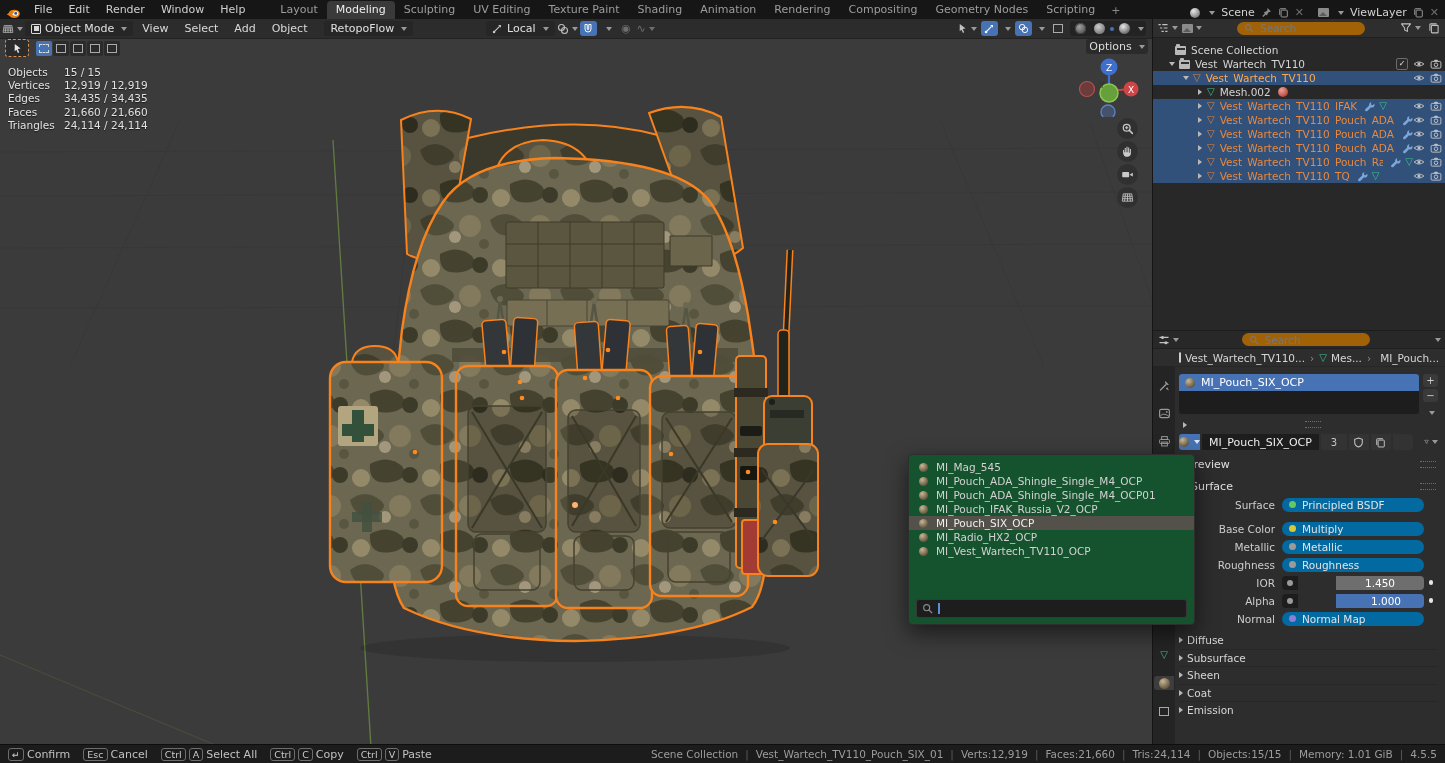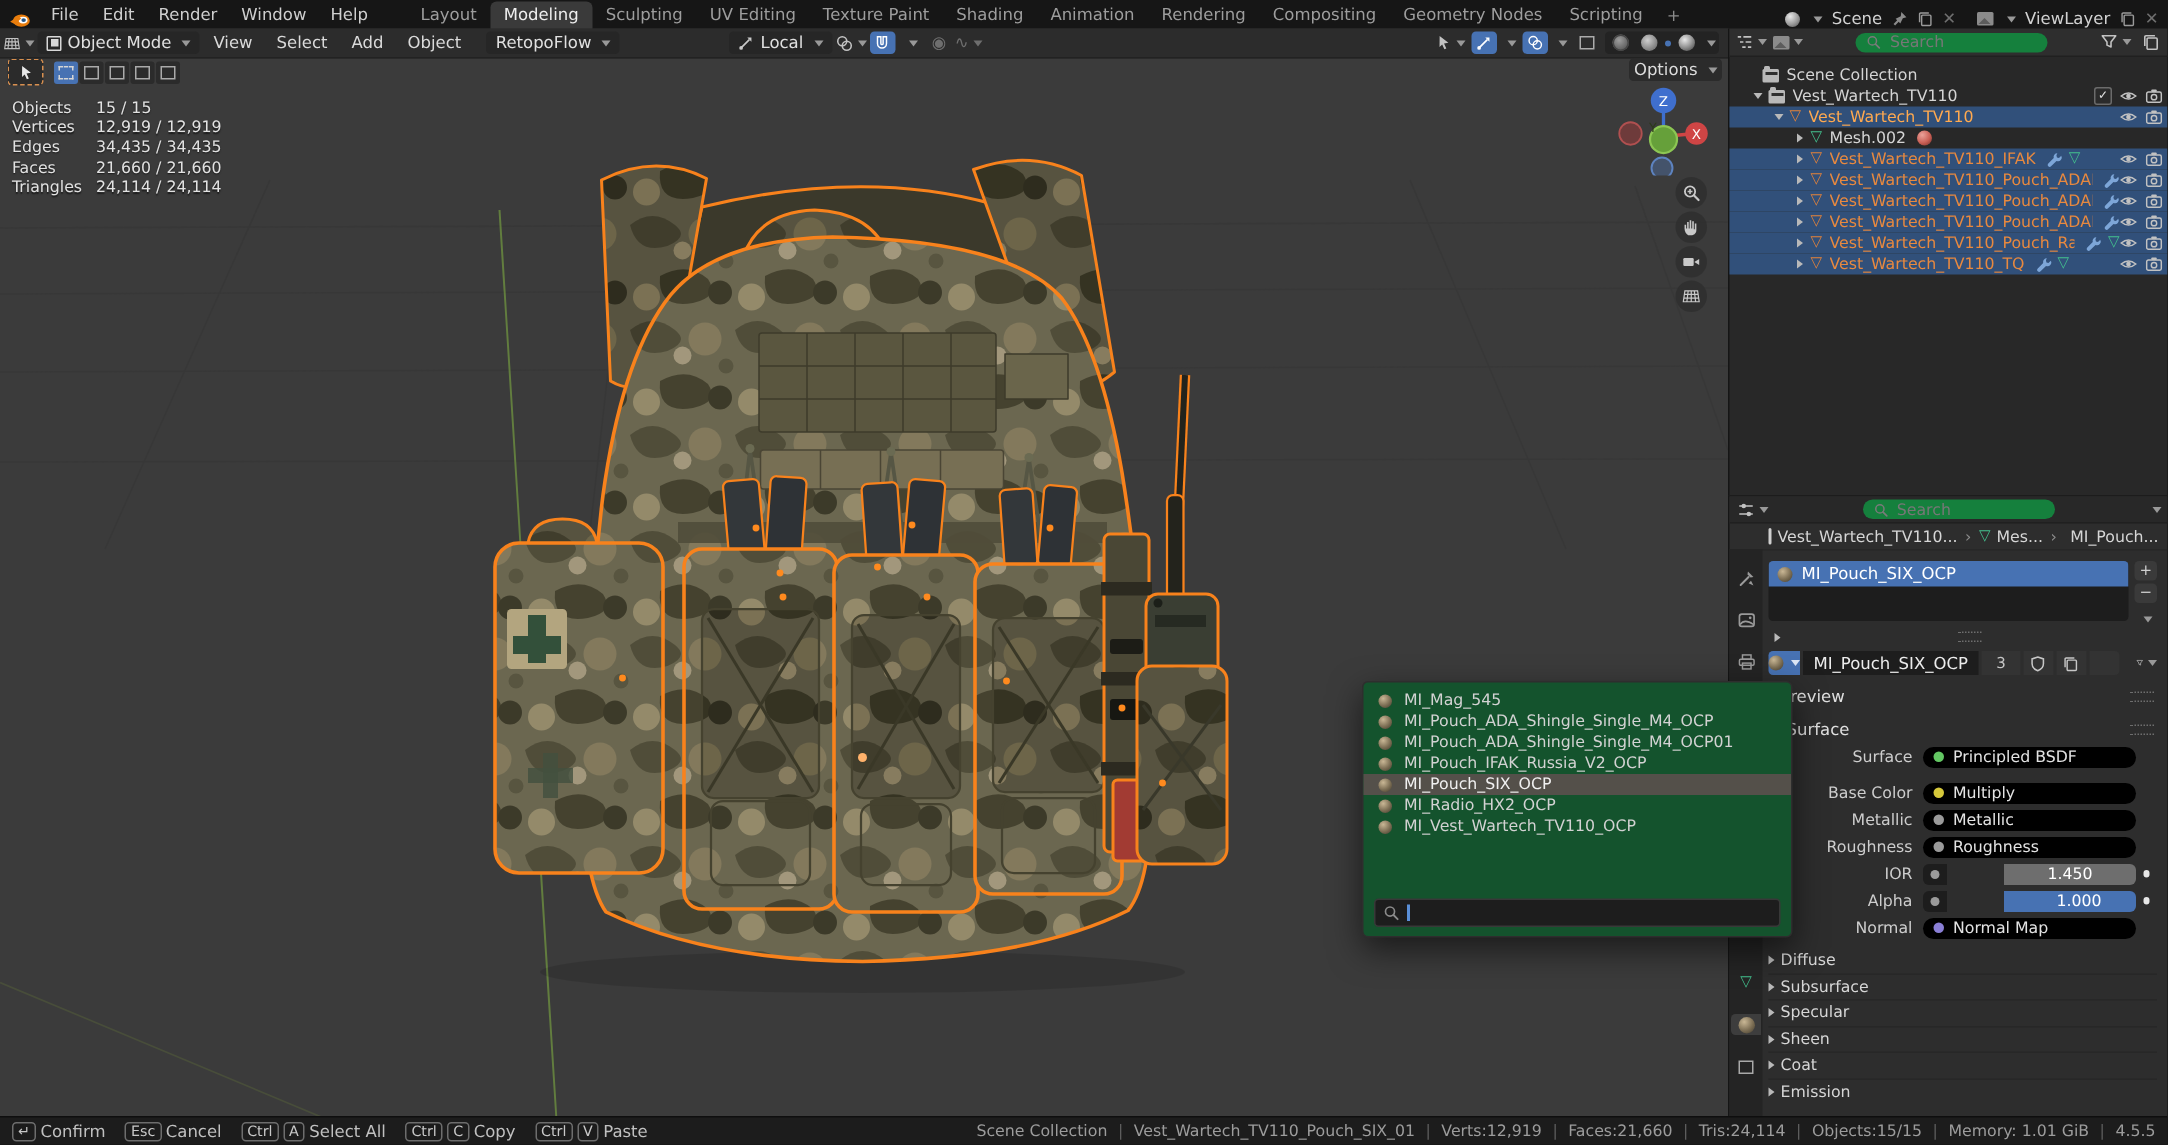--- a/index.html
+++ b/index.html
@@ -57,21 +57,21 @@
   .stats .srow{display:flex;height:13.2px;}
   .stats .sl{width:56px;}
   .gizmo{position:absolute;left:1078px;top:36px;z-index:5;}
   .navbtns{position:absolute;left:1117px;top:99px;display:flex;flex-direction:column;gap:2px;z-index:5;}
   .nbtn{width:21px;height:21px;border-radius:50%;background:rgba(45,45,45,.75);display:flex;align-items:center;justify-content:center;color:#c9c9c9;}
   .scene3d{position:absolute;left:0;top:0;z-index:1;}
 
   
   .outliner{position:absolute;left:1152px;top:19px;width:293px;height:311px;background:#282828;border-left:1px solid #151515;z-index:10;}
   .olh{height:18px;background:#2e2e2e;display:flex;align-items:center;padding:0 4px;gap:4px;border-bottom:1px solid #202020;}
-  .searchpill{flex:0 0 auto;display:flex;align-items:center;gap:4px;background:#15803d;border-radius:8px;height:13px;padding:0 7px;color:#7a7a7a;}
+  .searchpill{flex:0 0 auto;display:flex;align-items:center;gap:4px;background:#a16207;border-radius:8px;height:13px;padding:0 7px;color:#7a7a7a;}
   .searchpill input{background:none;border:none;outline:none;color:#cfcfcf;font-size:10.5px;width:96px;font-family:inherit;}
   .searchpill input::placeholder{color:#777;}
   .olrows{position:absolute;left:0;top:24px;right:0;}
   .olrow{height:14px;display:flex;align-items:center;font-size:10.5px;color:#d4d4d4;padding-right:4px;}
   .olrow.sel{background:#31507a;}
   .olrow .lbl{white-space:nowrap;overflow:hidden;}
   .olrow.sel .lbl{color:#e8893f;}
   .olrow.act .lbl{color:#ffa94f;}
   .olrow .d1{width:14px;flex:none;}.olrow .d2{width:28px;flex:none;}.olrow .d3{width:42px;flex:none;}
   .colic{display:inline-block;width:11px;height:9px;background:#b9b9b9;border-radius:1px;margin-right:5px;position:relative;flex:none;}
@@ -112,21 +112,21 @@
   .dbbtn{height:16px;background:#333;display:flex;align-items:center;justify-content:center;color:#c6c6c6;padding:0 3px;min-width:14px;}
   .dbusers{font-size:10px;padding:0 6px;}
   .dbx{border-radius:0 3px 3px 0;}
   .dbfun{margin-left:6px;background:none;}
   .phead{height:15px;display:flex;align-items:center;color:#e0e0e0;margin-top:7px;}
   .phead .grip{margin:0 2px 0 auto;}
   .prow{height:15px;display:flex;align-items:center;margin-top:3px;}
   .adot{width:14px;flex:none;display:flex;justify-content:center;}
   .adot i{width:3.5px;height:3.5px;border-radius:50%;background:#d8d8d8;}
   .plabel{width:82px;text-align:right;margin-right:7px;color:#cdcdcd;flex:none;font-size:10.5px;}
-  .pfield{flex:1;height:14px;background:#000000;border-radius:7px;display:flex;align-items:center;gap:6px;padding:0 7px;color:#e3e3e3;font-size:10.5px;}
+  .pfield{flex:1;height:14px;background:#0369a1;border-radius:7px;display:flex;align-items:center;gap:6px;padding:0 7px;color:#e3e3e3;font-size:10.5px;}
   .sock{width:7px;height:7px;border-radius:50%;background:var(--c,#9a9a9a);flex:none;}
   .sliderwrap{flex:1;display:flex;gap:2px;align-items:center;}
   .sockcell{width:16px;height:14px;background:#1d1d1d;border-radius:4px 0 0 4px;display:flex;align-items:center;justify-content:center;flex:none;}
   .pslider{flex:1;height:14px;border-radius:0 4px 4px 0;display:flex;align-items:center;justify-content:center;color:#fff;font-size:10.5px;margin-left:36px;}
   .pslider.grey{background:#6e6e6e;}
   .pslider.blue{background:#4772b3;padding-left:12px;}
   .kdot{width:14px;flex:none;display:flex;justify-content:center;}
   .kdot i{width:4.5px;height:4.5px;border-radius:50%;background:#e6e6e6;}
   .ppanel{height:16.5px;display:flex;align-items:center;color:#d6d6d6;border-top:1px solid #272727;font-size:10.5px;}
   .ppanel:first-of-type{border-top:none;}
@@ -1038,24 +1038,20 @@
         <div class="ppanel">
             <span class="cr"></span>
             <span>Diffuse</span>
           </div>
         <div class="ppanel">
             <span class="cr"></span>
             <span>Subsurface</span>
           </div>
         <div class="ppanel">
             <span class="cr"></span>
-            <span>Specular</span>
-          </div>
-        <div class="ppanel">
-            <span class="cr"></span>
             <span>Sheen</span>
           </div>
         <div class="ppanel">
             <span class="cr"></span>
             <span>Coat</span>
           </div>
         <div class="ppanel">
             <span class="cr"></span>
             <span>Emission</span>
           </div>

